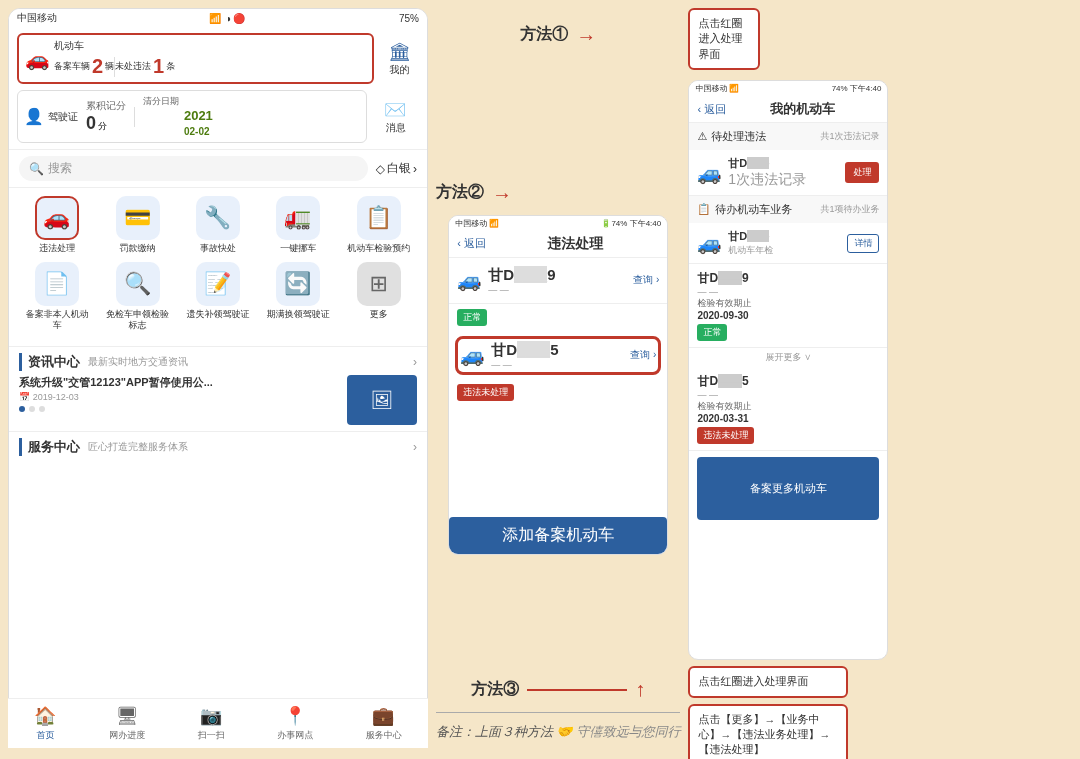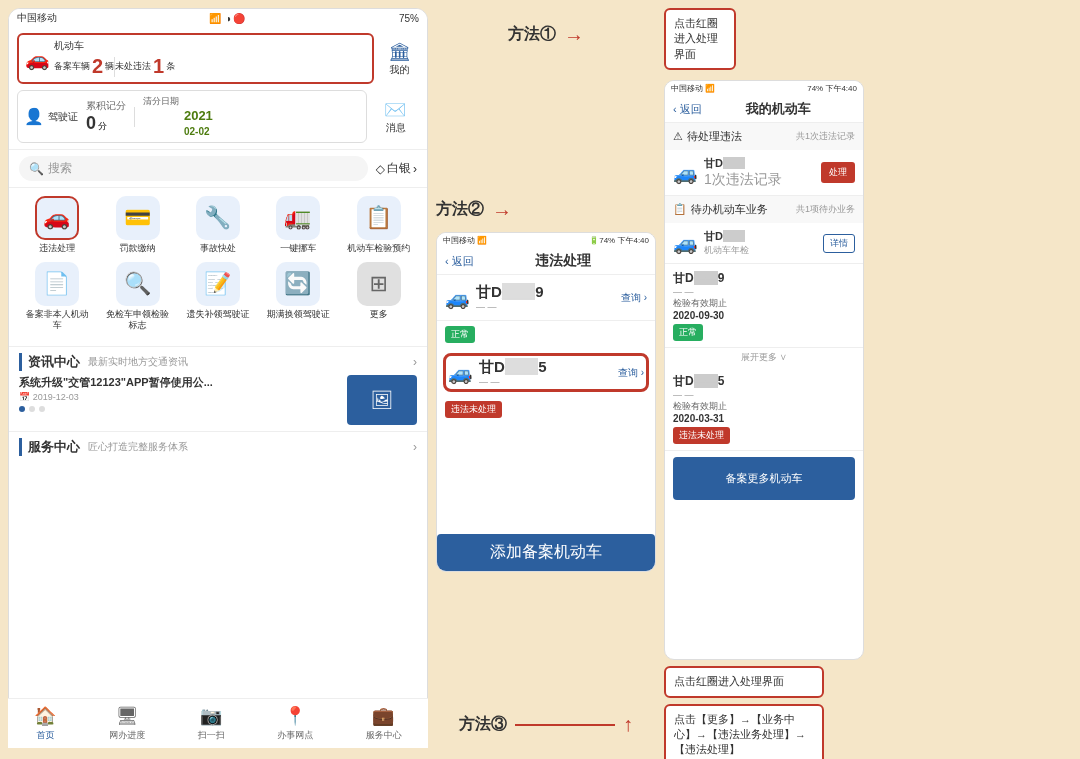--- a/index.html
+++ b/index.html
@@ -565,21 +565,21 @@
       text-align: center;
       font-size: 9px;
       color: #999;
       padding: 3px;
     }
 
     .more-cars-btn {
       background: #2c5f9e;
       color: #fff;
       text-align: center;
-      padding: 14px;
+      padding: 24px;
       font-size: 11px;
       margin: 6px 8px;
       border-radius: 4px;
     }
 
     
     .annotation-box {
       background: #fff;
       border: 2px solid #c0392b;
       border-radius: 6px;
@@ -888,20 +888,26 @@
           <div class="add-btn">添加备案机动车</div>
         </div>
       </div>
 
       <div class="method-row">
         <div class="method-label">方法③</div>
         <div style="width:100px;height:2px;background:#c0392b"></div>
         <div class="arrow-right">↑</div>
       </div>
 
+      <div style="border-top:1px solid #aaa;padding-top:4px">
+        <div class="footer-note">
+          <span>备注：上面３种方法</span>
+          <span style="font-size:13px;color:#888"> 🤝 <span>守僖致远与您同行</span></span>
+        </div>
+      </div>
     </div>
 
     <div class="right-col">
 
       <div class="annotation-box" style="width:72px;font-size:11px;margin-bottom:4px">
         <div>点击红圈进入处理界面</div>
       </div>
 
       <div class="phone-right">
         <div class="status-bar">

